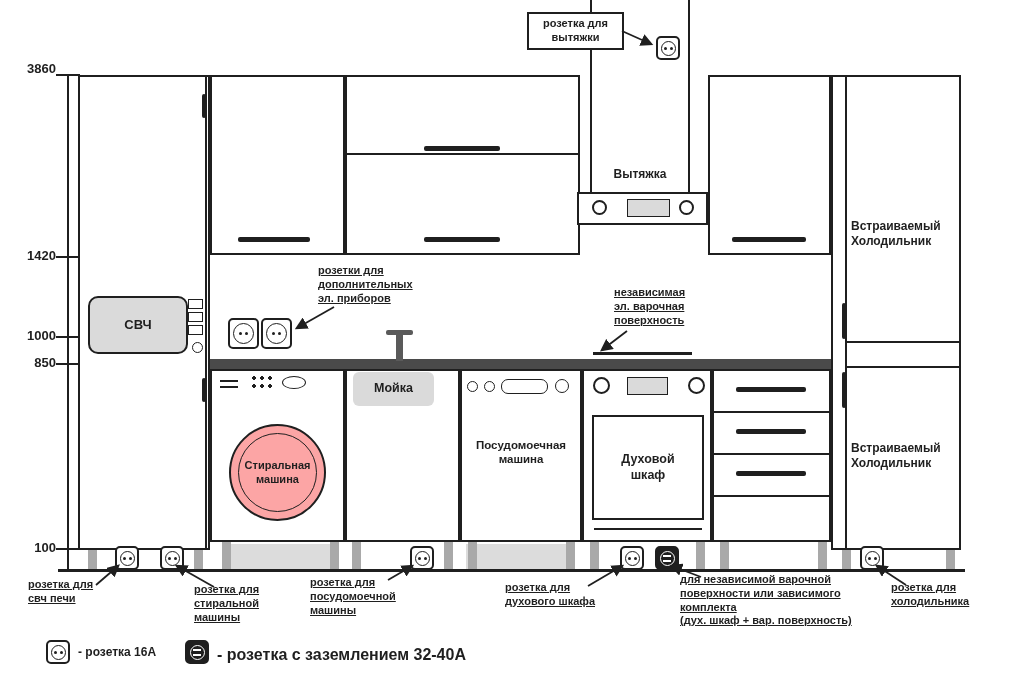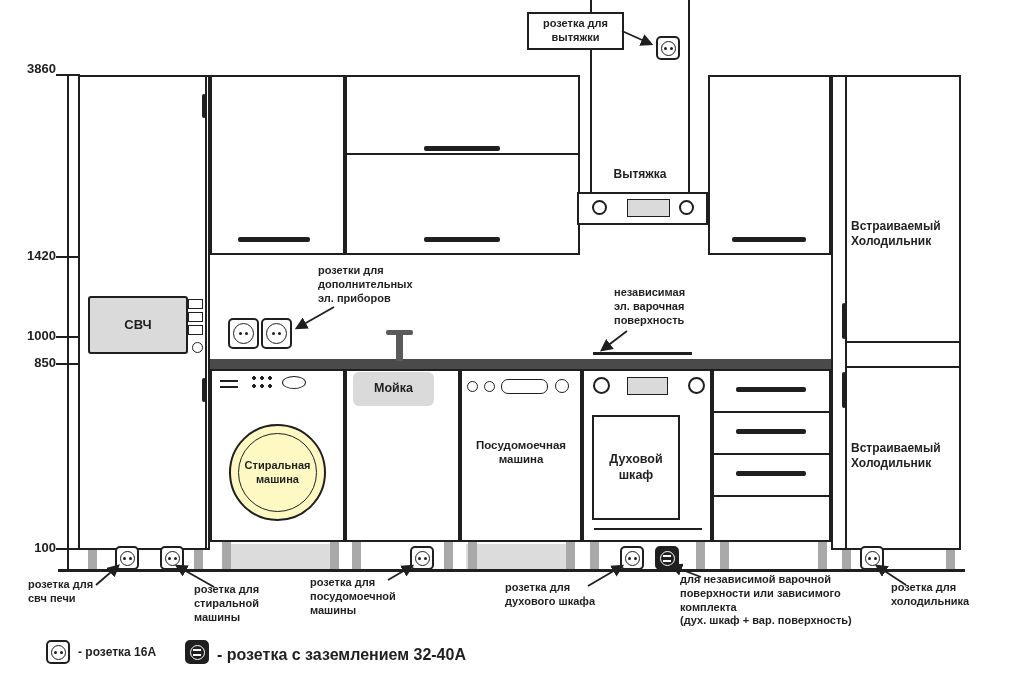--- a/index.html
+++ b/index.html
@@ -7,28 +7,28 @@
   .stage { position:relative; width:1024px; height:686px; background:#ffffff;
            font-family:"Liberation Sans", sans-serif; color:#1f1f1f; overflow:hidden; }
   .box    { position:absolute; border:2px solid #1f1f1f; background:#fff; }
   .nobg   { background:transparent; }
   .hline  { position:absolute; background:#1f1f1f; height:2px; }
   .vline  { position:absolute; background:#1f1f1f; width:2px; }
   .handle { position:absolute; background:#1f1f1f; border-radius:2px; }
   .circle { position:absolute; border:2px solid #1f1f1f; border-radius:50%; background:#fff; }
   .grayfill { background:#dadada; }
   .lbl    { position:absolute; font-weight:bold; white-space:pre-line; line-height:1.25; font-size:11px; }
-  .lbl.u  { }
+  .lbl.u  { text-decoration:underline; }
   .lbl.c  { text-align:center; }
   .dim    { position:absolute; font-weight:bold; font-size:13px; text-align:right; }
   .foot   { position:absolute; width:9px; height:28px; top:542px; background:#a9a9a9; }
   .plinth { position:absolute; height:26px; top:544px; background:#dcdcdc; }
   .counter{ position:absolute; background:#4a4a4a; }
   .flexc  { display:flex; align-items:center; justify-content:center; }
-  .drum   { position:absolute; border:2px solid #1f1f1f; border-radius:50%; background:#fef9c3; }
+  .drum   { position:absolute; border:2px solid #1f1f1f; border-radius:50%; background:#fca5a5; }
   .socket { position:absolute; width:24px; height:24px; border:2px solid #1f1f1f; border-radius:5px;
             background:#fff; display:flex; align-items:center; justify-content:center; z-index:6; }
   .socket.lg { width:31px; height:31px; }
   .socket-circle { width:15px; height:15px; border:1.5px solid #1f1f1f; border-radius:50%;
             display:flex; align-items:center; justify-content:center; gap:3px; background:#fff; }
   .socket.lg .socket-circle { width:21px; height:21px; }
   .socket-circle::before, .socket-circle::after { content:""; width:3px; height:3px; border-radius:50%; background:#1f1f1f; }
   .socket.ground { background:#1f1f1f; }
   .socket.ground .socket-circle { background:#1f1f1f; border-color:#fff; flex-direction:column; gap:3px; }
   .socket.ground .socket-circle::before, .socket.ground .socket-circle::after
@@ -69,21 +69,21 @@
   <div class="foot" style="left:720px"></div>
   <div class="foot" style="left:818px"></div>
   <div class="foot" style="left:842px"></div>
   <div class="foot" style="left:946px"></div>
   <div class="hline" style="left:58px;top:569px;width:907px;height:3px"></div>
 
   <div class="box" style="left:78px;top:75px;width:132px;height:475px"></div>
   <div class="vline" style="left:205px;top:75px;height:475px"></div>
   <div class="handle" style="left:202px;top:94px;width:4px;height:24px"></div>
   <div class="handle" style="left:202px;top:378px;width:4px;height:24px"></div>
-  <div class="box grayfill flexc" style="left:88px;top:296px;width:100px;height:58px;border-radius:3px">
+  <div class="box grayfill flexc" style="left:88px;top:296px;width:100px;height:58px;border-radius:10px">
     <span class="lbl nobg" style="position:static;font-size:13px">СВЧ</span>
   </div>
   <div class="box" style="left:188px;top:299px;width:15px;height:10px;border-width:1.5px"></div>
   <div class="box" style="left:188px;top:312px;width:15px;height:10px;border-width:1.5px"></div>
   <div class="box" style="left:188px;top:325px;width:15px;height:10px;border-width:1.5px"></div>
   <div class="circle" style="left:192px;top:342px;width:11px;height:11px;border-width:1.5px"></div>
 
   <div class="box" style="left:210px;top:75px;width:135px;height:180px"></div>
   <div class="handle" style="left:238px;top:237px;width:72px;height:5px"></div>
   <div class="box" style="left:345px;top:75px;width:235px;height:180px"></div>
@@ -137,21 +137,21 @@
   <div class="circle" style="left:484px;top:381px;width:11px;height:11px;border-width:1.5px"></div>
   <div class="box" style="left:501px;top:379px;width:47px;height:15px;border-width:1.5px;border-radius:7px"></div>
   <div class="circle" style="left:555px;top:379px;width:14px;height:14px;border-width:1.5px"></div>
   <div class="lbl c" style="left:461px;top:438px;width:120px;font-size:11.5px">Посудомоечная
 машина</div>
 
   <div class="box" style="left:582px;top:369px;width:130px;height:173px"></div>
   <div class="circle" style="left:593px;top:377px;width:17px;height:17px"></div>
   <div class="box grayfill" style="left:627px;top:377px;width:41px;height:18px;border-width:1.5px"></div>
   <div class="circle" style="left:688px;top:377px;width:17px;height:17px"></div>
-  <div class="box flexc" style="left:592px;top:415px;width:88px;height:105px">
+  <div class="box flexc" style="left:592px;top:415px;width:112px;height:105px">
     <span class="lbl c" style="position:static;font-size:12.5px">Духовой
 шкаф</span>
   </div>
   <div class="hline" style="left:594px;top:528px;width:108px"></div>
 
   <div class="box" style="left:712px;top:369px;width:119px;height:173px"></div>
   <div class="hline" style="left:712px;top:411px;width:119px"></div>
   <div class="hline" style="left:712px;top:453px;width:119px"></div>
   <div class="hline" style="left:712px;top:495px;width:119px"></div>
   <div class="handle" style="left:736px;top:387px;width:70px;height:5px"></div>

